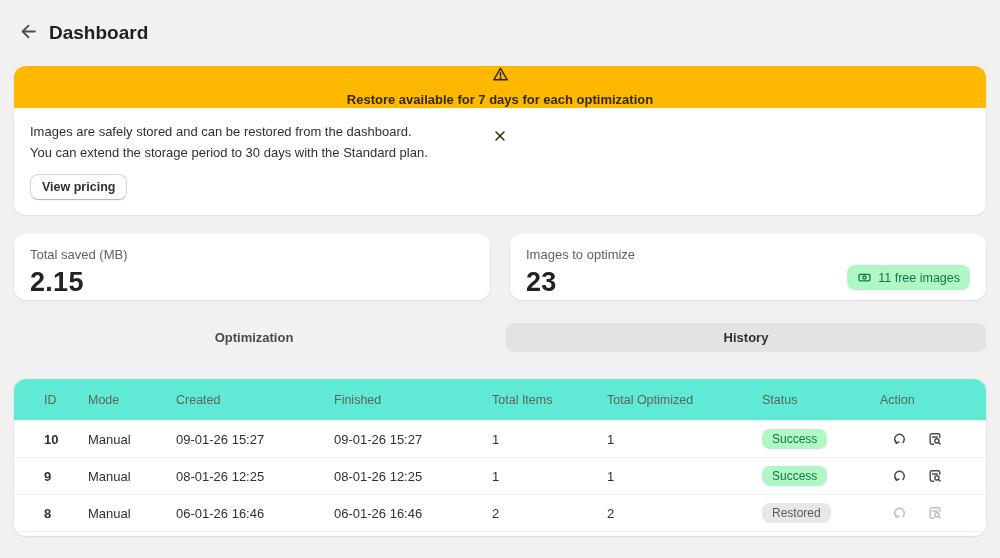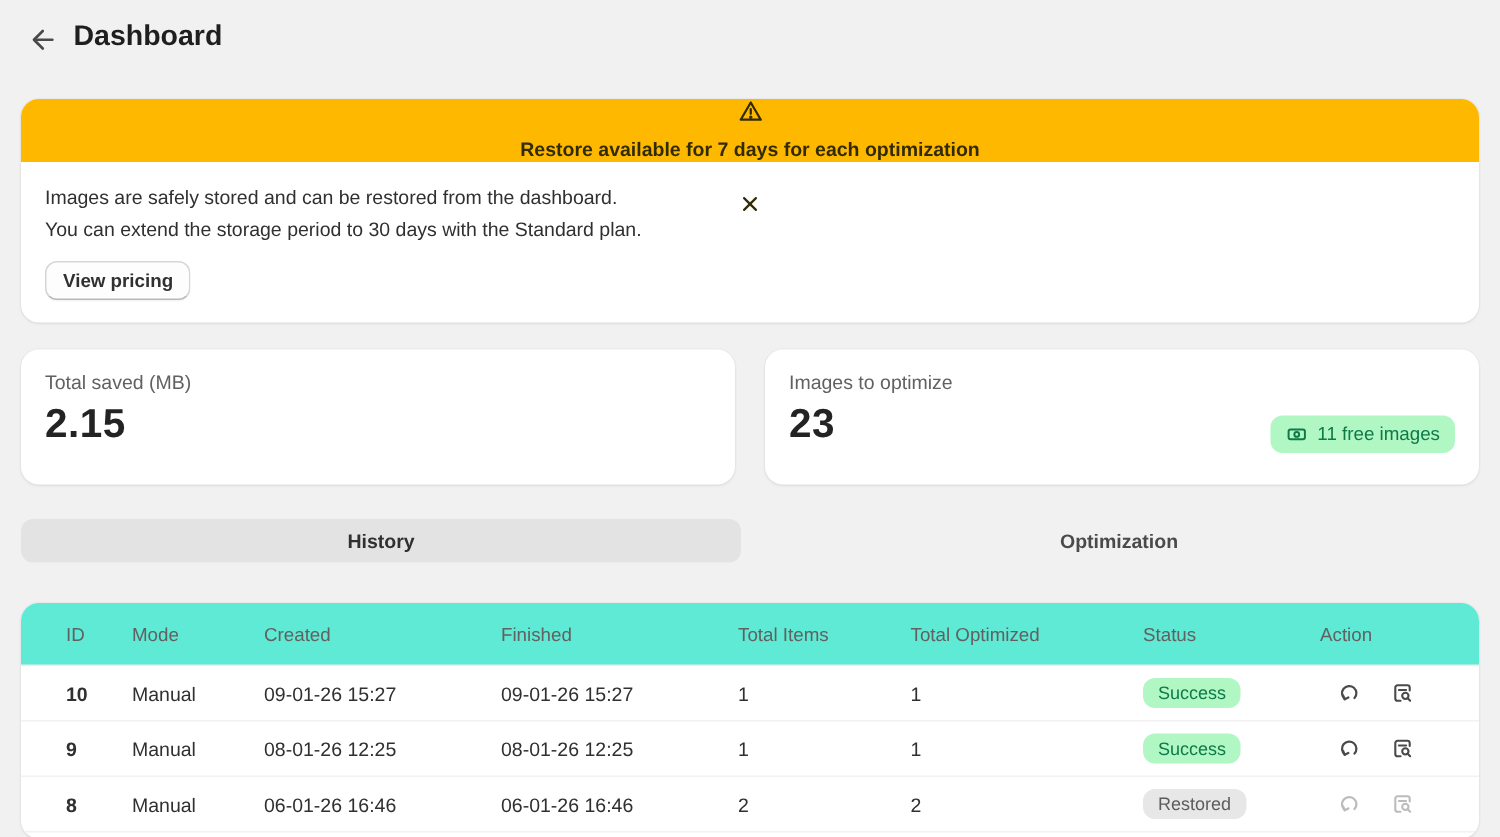--- a/index.html
+++ b/index.html
@@ -6,21 +6,21 @@
   html,body { width:1000px; height:558px; overflow:hidden; }
   body {
     background: var(--page-bg, #f1f1f1);
     font-family: "Liberation Sans", "DejaVu Sans", sans-serif;
     color: var(--text, #303030);
     font-size: 13px;
   }
   svg { display:block; }
 
   
-  .topbar { display:flex; align-items:flex-start; padding:14px 16px 12px 16px; height:56px; }
+  .topbar { display:flex; align-items:flex-end; padding:14px 16px 12px 16px; height:56px; }
   .back-btn { background:none; border:none; cursor:pointer; padding:4px; margin-right:8px; display:flex; }
   .page-title { font-size:19px; font-weight:bold; color:#1f1f1f; }
   .topbar-spacer { flex:1; }
   .btn {
     display:inline-flex; align-items:center; gap:6px;
     background:#fdfdfd; border:1px solid #d6d6d6; border-bottom-color:#b9b9b9;
     border-radius:8px; padding:5px 11px; font-size:12.5px; font-weight:600; color:#303030;
     font-family:inherit; cursor:pointer; box-shadow:0 1px 0 rgba(0,0,0,.04);
   }
 
@@ -35,21 +35,21 @@
   }
   .banner-title { font-weight:bold; font-size:13px; color:#332b00; }
   .banner-spacer { flex:1; }
   .banner-close { background:none; border:none; cursor:pointer; padding:4px; display:flex; }
   .banner-body { padding:13px 16px 15px 16px; }
   .banner-body p { line-height:21px; color:#303030; }
   .pricing-btn { margin-top:11px; }
 
   
   .stats-row { display:flex; gap:20px; margin-top:18px; }
-  .stat-card { flex:1; padding:14px 16px; height:90px; display:flex; align-items:flex-start; }
+  .stat-card { flex:1; padding:14px 16px; height:67px; display:flex; align-items:flex-start; }
   .stat-left { display:flex; flex-direction:column; gap:5px; }
   .stat-label { color:#616161; font-size:13px; }
   .stat-value { font-size:27px; font-weight:bold; color:#232323; letter-spacing:.3px; }
   .stat-card .flexfill { flex:1; }
   .free-badge {
     align-self:center; margin-top:22px;
     display:inline-flex; align-items:center; gap:6px;
     background: var(--success-bg, #b0f7c4); color: var(--success-text, #0e7a47);
     border-radius:8px; padding:5px 10px; font-size:12.5px;
   }
@@ -146,22 +146,22 @@
             <rect x="2.2" y="4.6" width="11.6" height="7" rx="1.4"></rect>
             <circle cx="8" cy="8.1" r="1.7"></circle>
           </svg>
         </span>
         <span>11 free images</span>
       </span>
     </div>
   </div>
 
   <div class="tabs" id="tabs">
+      <button class="tab">Optimization</button>
       <button class="tab selected">History</button>
-      <button class="tab">Optimization</button>
     </div>
 
   <div class="card table-card">
     <div class="tgrid thead" id="thead">
         <div class="th">ID</div>
         <div class="th">Mode</div>
         <div class="th">Created</div>
         <div class="th">Finished</div>
         <div class="th">Total Items</div>
         <div class="th">Total Optimized</div>

